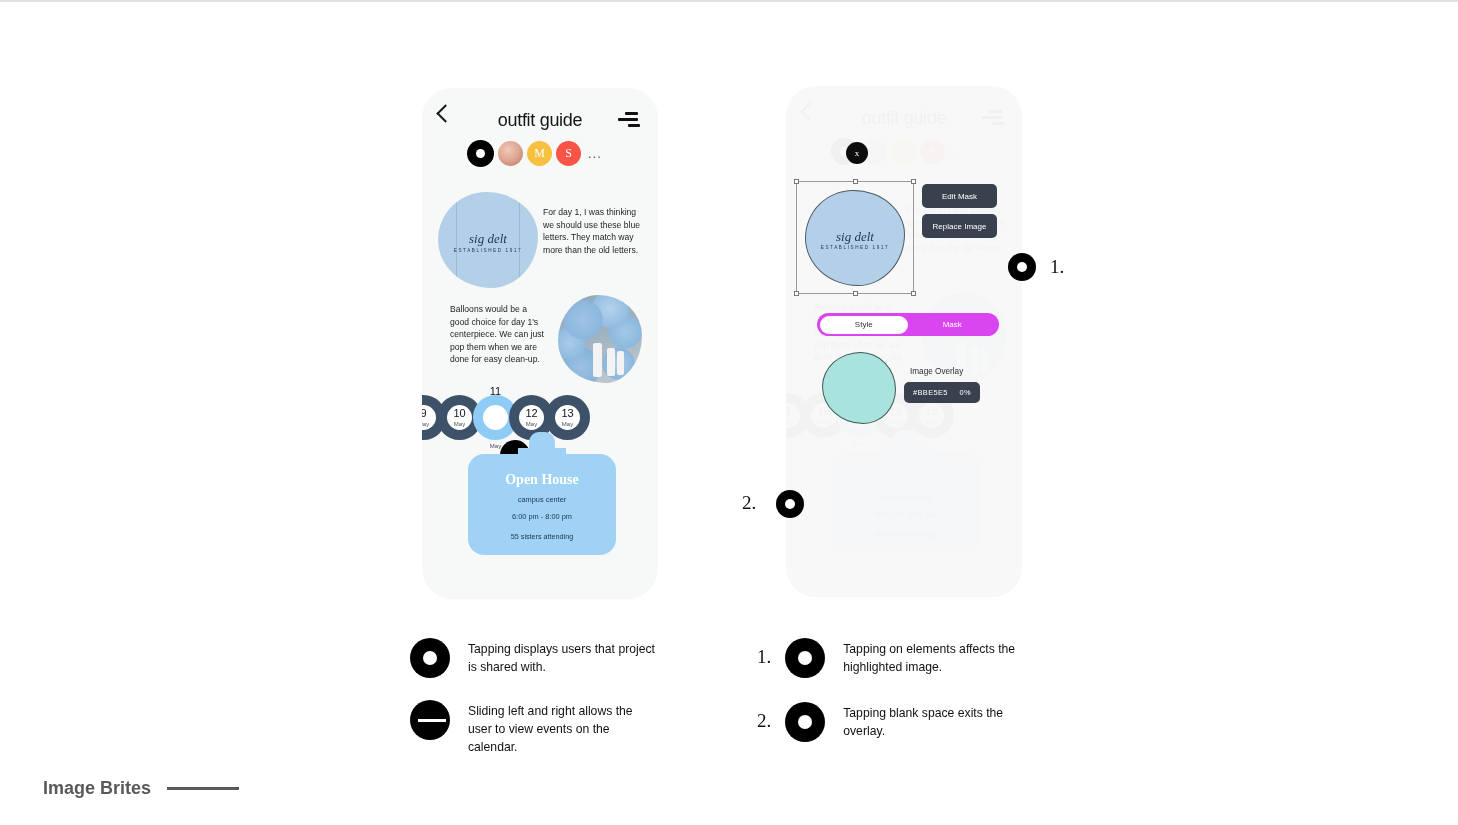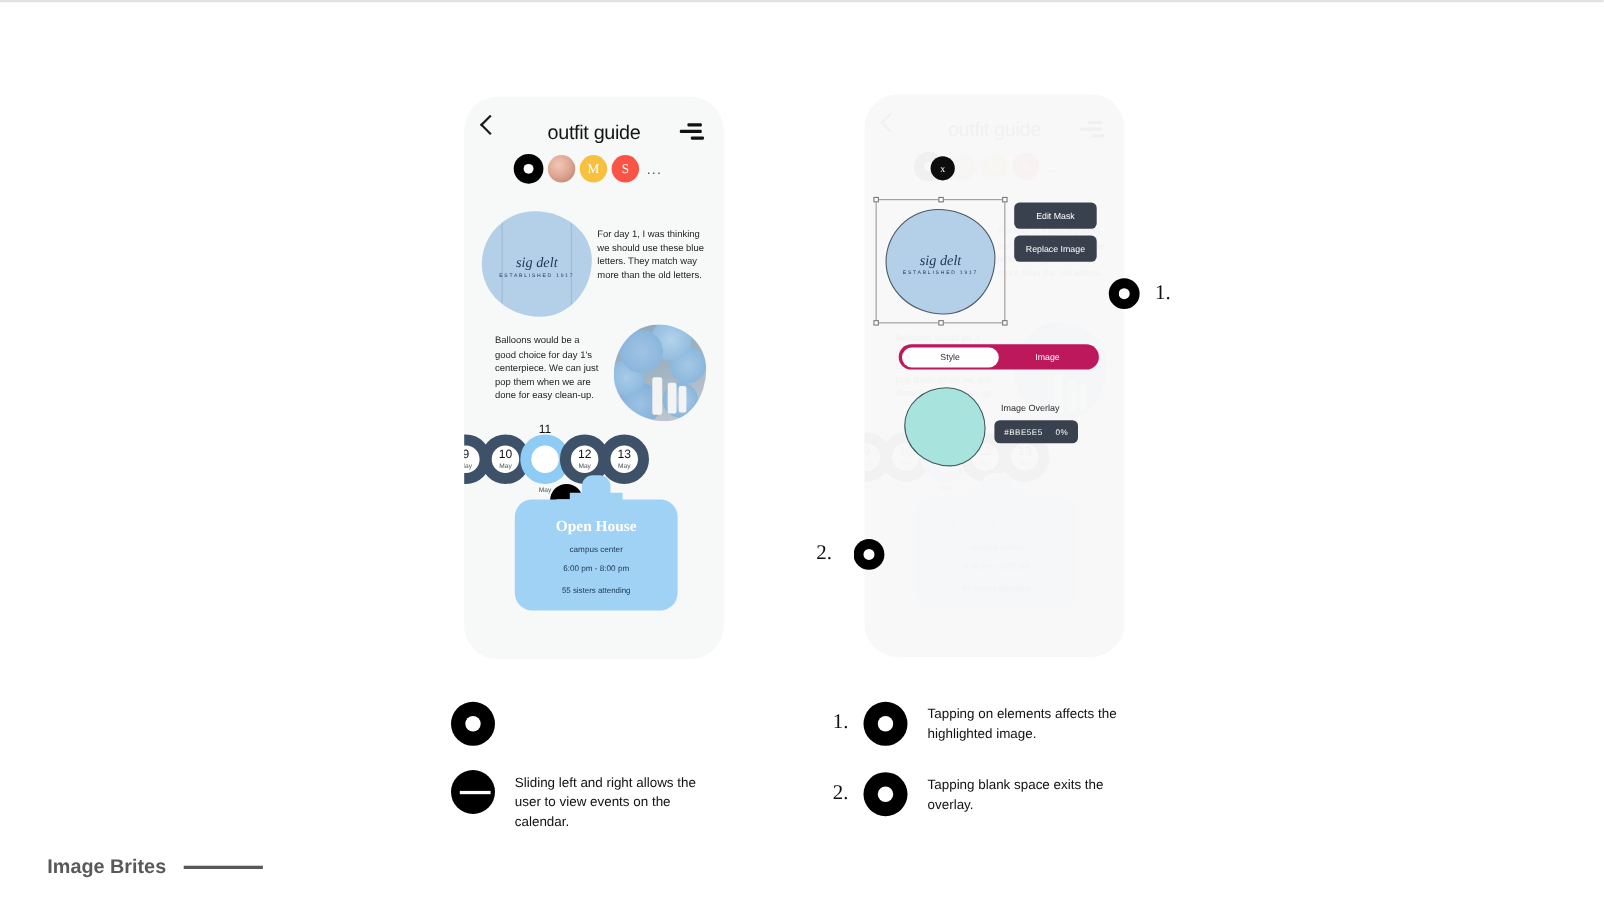--- a/index.html
+++ b/index.html
@@ -164,21 +164,21 @@
   }
 
   .ctx-menu { position:absolute; left:136px; top:98px; width:75px; }
   .ctx-item {
     background:#39414f; color:#fff; font-size:8px; border-radius:5px;
     height:24px; display:flex; align-items:center; justify-content:center; margin-bottom:6px;
   }
 
   .seg {
     position:absolute; left:31px; top:227px; width:182px; height:23px;
-    background:#be185d; border-radius:12px; display:flex; align-items:center; padding:2.5px;
+    background:#d946ef; border-radius:12px; display:flex; align-items:center; padding:2.5px;
   }
   .seg-opt { flex:1; height:100%; display:flex; align-items:center; justify-content:center;
              font-size:8px; color:#fff; border-radius:10px; }
   .seg-opt.on { background:#fff; color:#2b2f38; }
 
   .blob {
     position:absolute; left:36px; top:266px; width:74px; height:72px;
     background:#a9e3dd; border:1px solid #3f5a5a;
     border-radius: 52% 48% 44% 56% / 48% 52% 48% 52%;
   }
@@ -368,39 +368,40 @@
       <div class="handle h-br"></div>
     </div>
 
     <div class="ctx-menu">
       <div class="ctx-item">Edit Mask</div>
       <div class="ctx-item">Replace Image</div>
     </div>
 
     <div class="seg">
       <div class="seg-opt on">Style</div>
-      <div class="seg-opt">Image</div>
+      <div class="seg-opt">Mask</div>
     </div>
 
     <div class="blob"></div>
     <div class="ov-label">Image Overlay</div>
     <div class="ov-chip">
       <span>#BBE5E5</span>
       <span>0%</span>
     </div>
   </div>
 
   <div class="marker-tap" style="left:1008px; top:253px;"></div>
   <div class="marker-num" style="left:1050px; top:256px;">1.</div>
 
   <div class="marker-num" style="left:742px; top:492px;">2.</div>
   <div class="marker-tap" style="left:776px; top:490px;"></div>
 
   <div class="legend" style="left:410px; top:638px;">
     <div class="lg-icon ring"></div>
+    <div class="lg-text">Tapping displays users that project is shared with.</div>
   </div>
   <div class="legend" style="left:410px; top:700px;">
     <div class="lg-icon dash"></div>
     <div class="lg-text">Sliding left and right allows the user to view events on the calendar.</div>
   </div>
 
   <div class="legend" style="left:757px; top:638px;">
     <div class="lg-num">1.</div>
     <div class="lg-icon ring"></div>
     <div class="lg-text">Tapping on elements affects the highlighted image.</div>

